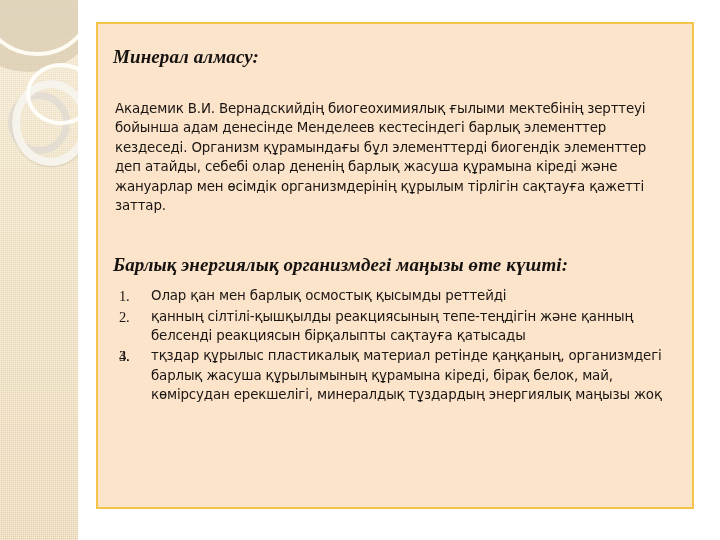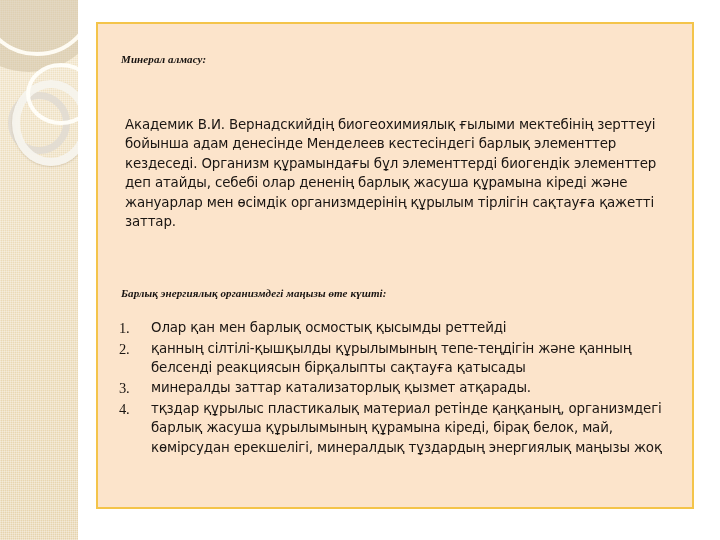--- a/index.html
+++ b/index.html
@@ -93,32 +93,32 @@
     height: 487px;
     box-sizing: border-box;
     background: #fce4cb;
     border: 2px solid #f4c44a;
     padding: 17px 18px 10px 11px;
   }
   .heading {
     font-family: "Liberation Serif", "DejaVu Serif", serif;
     font-weight: bold;
     font-style: italic;
-    font-size: 11px;
+    font-size: 19px;
     color: #161210;
     line-height: 1.25;
-    margin: 12px;
+    margin: 4px;
     letter-spacing: 0.1px;
   }
   .para {
     font-family: "DejaVu Sans", "Liberation Sans", sans-serif;
     font-size: 13.4px;
     color: #1a1512;
     line-height: 1.45;
-    margin: 16px;
+    margin: 6px;
     letter-spacing: -0.15px;
   }
   .gap-lg { height: 20px; }
   .gap-md { height: 28px; }
   .gap-sm { height: 5px; }
 
   ol.num-list {
     margin: 0;
     padding: 0;
     list-style: none;
@@ -171,25 +171,24 @@
 
     <div class="gap-sm"></div>
 
     <ol class="num-list">
       <li>
         <span class="marker">1.</span>
         <span>Олар қан мен барлық осмостық қысымды реттейді</span>
       </li>
       <li>
         <span class="marker">2.</span>
-        <span> қанның сілтілі-қышқылды құрылымының тепе-теңдігін және қанның белсенді реакциясын бірқалыпты сақтауға қатысады</span>
+        <span> қанның сілтілі-қышқылды реакциясының тепе-теңдігін және қанның белсенді реакциясын бірқалыпты сақтауға қатысады</span>
       </li>
       <li>
         <span class="marker">3.</span>
-        <span> минералды заттар катализаторлық қызмет атқарады.</span>
       </li>
       <li>
         <span class="marker">4.</span>
         <span> тқздар құрылыс пластикалық материал ретінде қаңқаның, организмдегі барлық жасуша құрылымының құрамына кіреді, бірақ белок, май, көмірсудан ерекшелігі, минералдық тұздардың энергиялық маңызы жоқ</span>
       </li>
     </ol>
 
   </div>
 </div>
 

